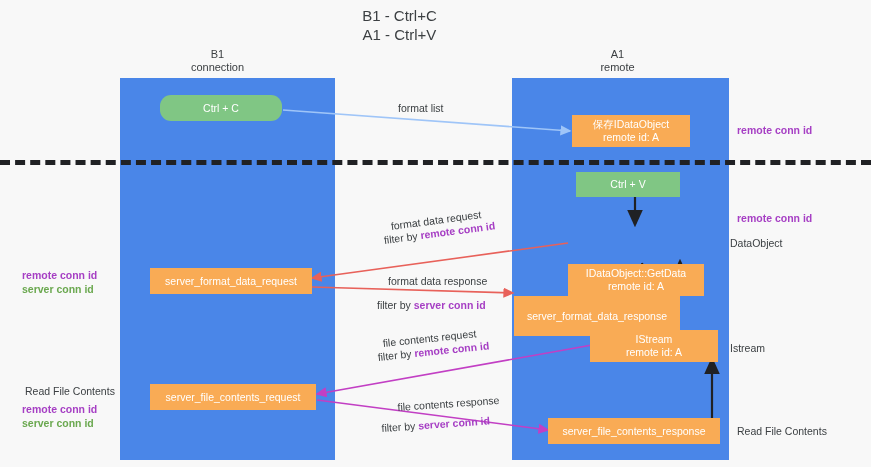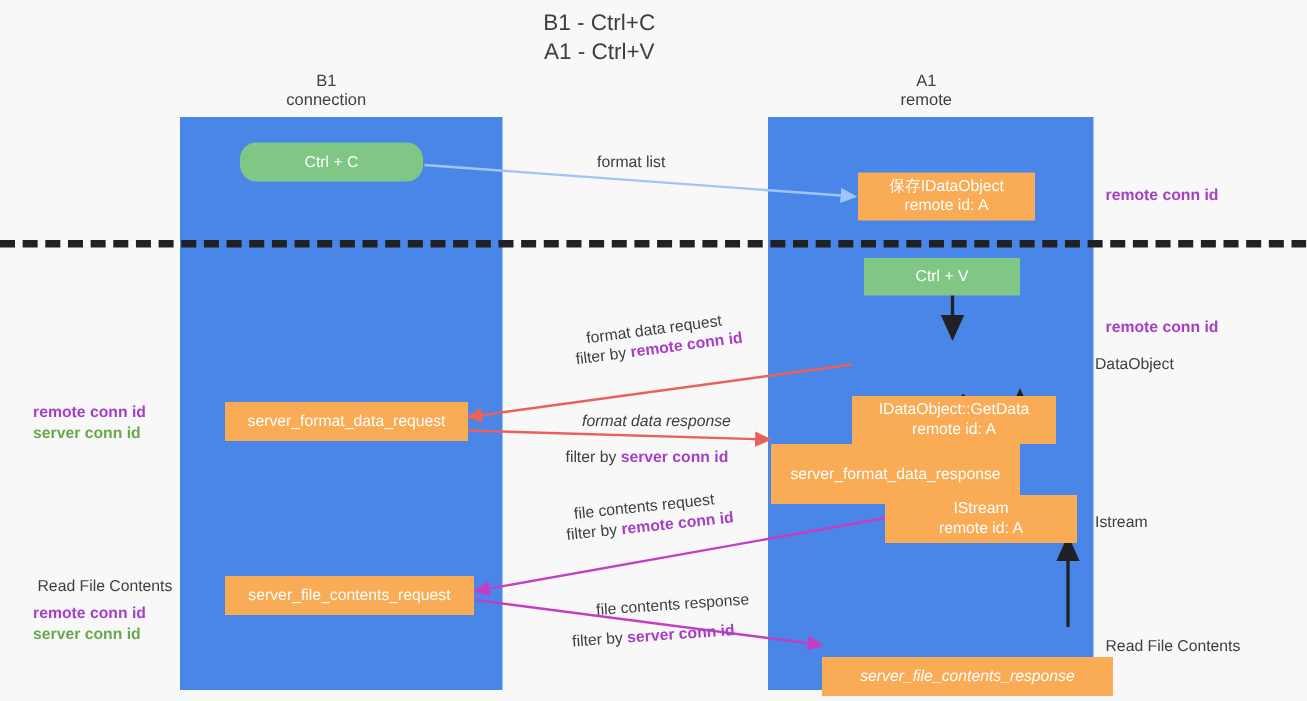--- a/index.html
+++ b/index.html
@@ -154,28 +154,28 @@
 
   <div class="box orange" style="left:150px; top:268px; width:162px; height:26px;">server_format_data_request</div>
 
   <div class="box orange" style="left:514px; top:280px; width:166px; height:40px;margin-top:16px;">server_format_data_response</div>
 
   <div class="box orange" style="left:590px; top:330px; width:128px; height:32px;">IStream
 remote id: A</div>
 
   <div class="box orange" style="left:150px; top:384px; width:166px; height:26px;">server_file_contents_request</div>
 
-  <div class="box orange" style="left:548px; top:438px; width:194px; height:26px;font-style:italic;">server_file_contents_response</div>
+  <div class="box orange" style="left:548px; top:418px; width:172px; height:26px;">server_file_contents_response</div>
 
   <div class="mid-lbl" style="left:398px; top:101px;">format list</div>
 
   <div class="mid-lbl" style="left:390px; top:219px; transform:rotate(-7.5deg);">format data request</div>
   <div class="mid-lbl" style="left:383px; top:233px; transform:rotate(-7.5deg);"><span>filter by </span><b>remote conn id</b></div>
 
-  <div class="mid-lbl" style="left:388px; top:274px;font-style:italic;">format data response</div>
+  <div class="mid-lbl" style="left:388px; top:274px;">format data response</div>
   <div class="mid-lbl" style="left:377px; top:298px;"><span>filter by </span><b>server conn id</b></div>
 
   <div class="mid-lbl" style="left:382px; top:336px; transform:rotate(-6deg);">file contents request</div>
   <div class="mid-lbl" style="left:377px; top:350px; transform:rotate(-6deg);"><span>filter by </span><b>remote conn id</b></div>
 
   <div class="mid-lbl" style="left:397px; top:400px; transform:rotate(-4deg);">file contents response</div>
   <div class="mid-lbl" style="left:381px; top:421px; transform:rotate(-4deg);"><span>filter by </span><b>server conn id</b></div>
 
   <div class="lbl purple" style="left:737px; top:123px;">remote conn id</div>
   <div class="lbl purple" style="left:737px; top:211px;">remote conn id</div>

